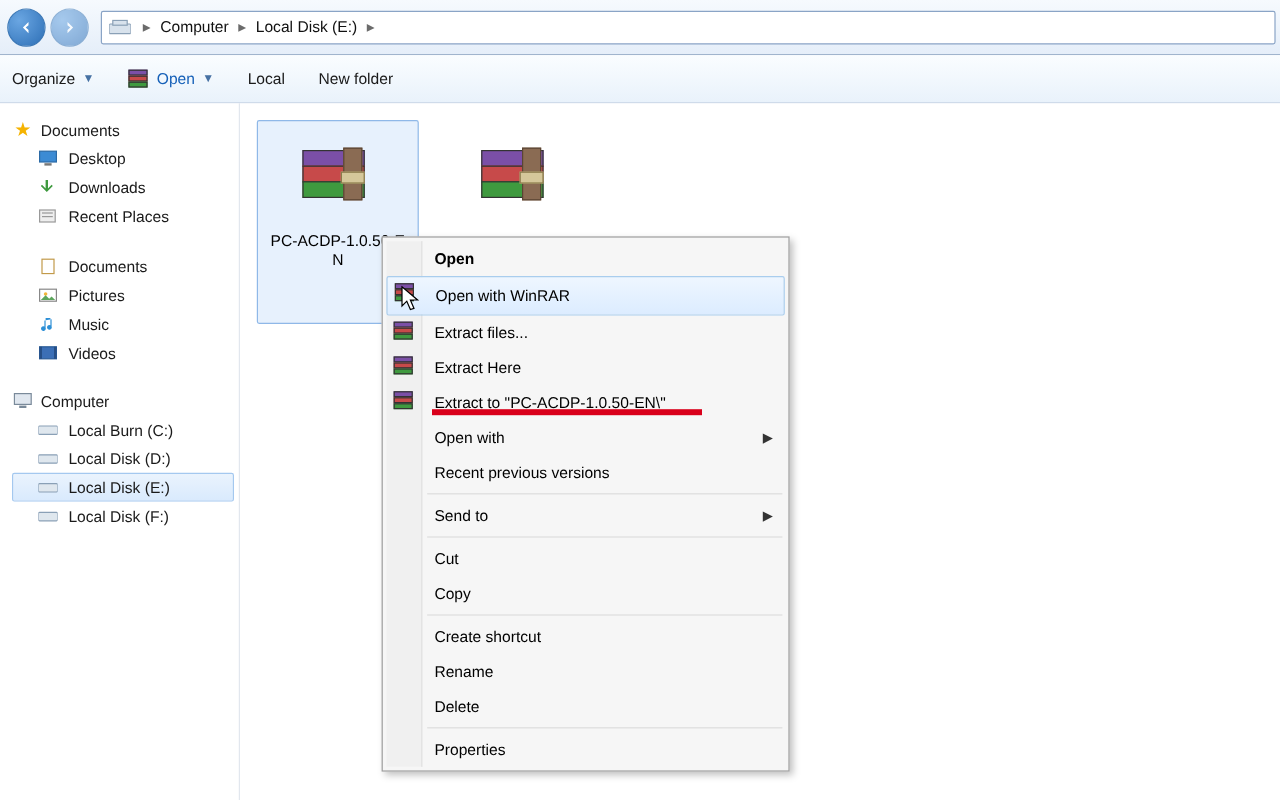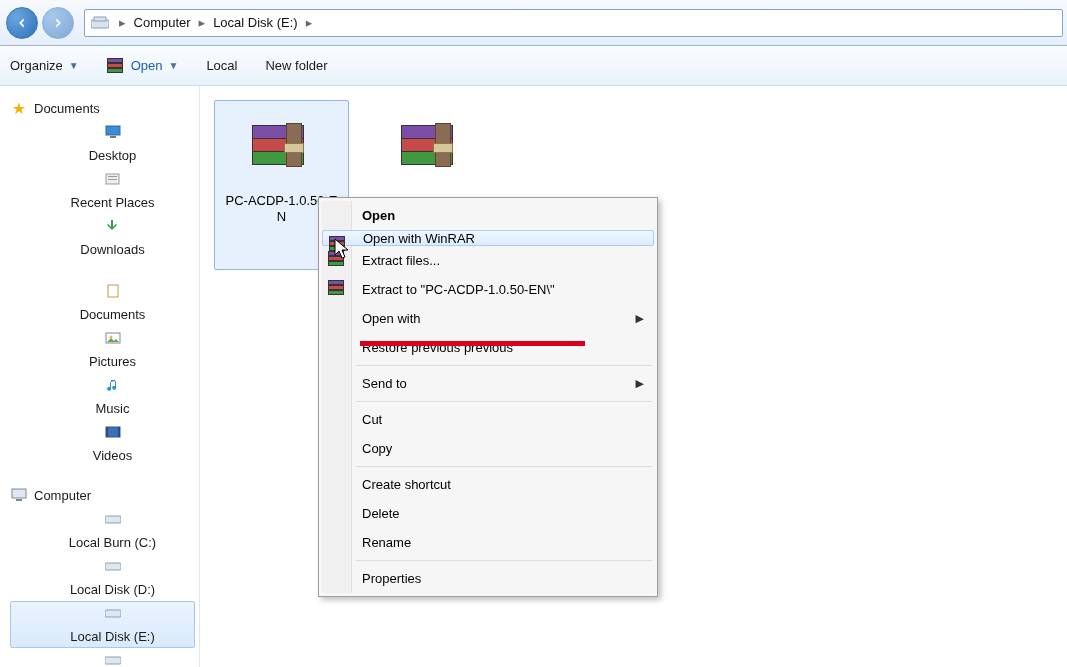--- a/index.html
+++ b/index.html
@@ -22,42 +22,42 @@
   .tb-item .drop { color: #4671a3; font-size: 10px; }
   .tb-item .accent { color: #1560b8; font-weight: 500; }
 
   
   .main { display: flex; height: calc(667px - 46px - 40px); }
 
   
   .sidebar { width: 200px; padding: 12px 4px 0 10px; border-right: 1px solid #e2e7ee; }
   .sb-group { margin-bottom: 18px; }
   .sb-head { display: flex; align-items: center; gap: 6px; padding: 2px 0 4px 0; color: #1a1a1a; }
-  .sb-item { display: flex; align-items: center; gap: 8px; padding: 3px 0 3px 20px; color: #1a1a1a; cursor: default; border: 1px solid transparent; border-radius: 2px; flex-direction: column; }
+  .sb-item { display: flex; align-items: flex-end; gap: 8px; padding: 3px 0 3px 20px; color: #1a1a1a; cursor: default; border: 1px solid transparent; border-radius: 2px; }
   .sb-item.selected { background: linear-gradient(#eaf3fd, #d9eafd); border-color: #a4c8ef; }
 
   
   .content { flex: 1; position: relative; padding: 14px 0 0 14px; display: flex; align-items: flex-start; gap: 14px; }
   .file { width: 135px; height: 170px; display: flex; flex-direction: column; align-items: center; justify-content: flex-start; text-align: center; padding-top: 24px; border: 1px solid transparent; border-radius: 2px; }
   .file.selected { background: #e7f1fd; border-color: #8fb8e8; }
   .file .label { margin-top: 14px; line-height: 1.25; max-width: 120px; word-break: break-all; }
   .rar-icon { width: 60px; height: 54px; position: relative; }
   .books { position: absolute; left: 0; width: 52px; height: 14px; border: 1px solid #333; }
   .b1 { top: 0; background: #7b4fa7; }
   .b2 { top: 13px; background: #c74a4a; }
   .b3 { top: 26px; background: #3f9a3f; }
   .belt { position: absolute; top: -2px; left: 34px; width: 16px; height: 44px; background: #8a6b53; border: 1px solid #5a4534; }
   .buckle { position: absolute; top: 18px; left: 32px; width: 20px; height: 10px; background: #d5c79a; border: 1px solid #8a7a4a; }
 
   
   .ctx { position: absolute; left: 318px; top: 197px; width: 340px; background: #f6f6f6; border: 1px solid #9e9e9e; box-shadow: 3px 3px 6px rgba(0,0,0,.25); padding: 3px; }
   .ctx .gutter { position: absolute; top: 3px; bottom: 3px; left: 3px; width: 30px; background: #f0f0f0; border-right: 1px solid #e0e0e0; }
   .ctx-row { position: relative; display: flex; align-items: center; height: 29px; padding-left: 40px; cursor: default; }
   .ctx-row.bold { font-weight: 700; }
-  .ctx-row.hover { background: linear-gradient(#eef6ff, #dcecff); border: 1px solid #a9cdee; border-radius: 2px; margin: 0; height: 16px; }
+  .ctx-row.hover { background: linear-gradient(#eef6ff, #dcecff); border: 1px solid #a9cdee; border-radius: 2px; margin: 0; height: 33px; }
   .ctx-row .ric { position: absolute; left: 6px; top: 5px; }
   .ctx-row .sub { position: absolute; right: 10px; color: #333; font-size: 11px; }
   .ctx-sep { height: 1px; background: #dcdcdc; margin: 3px 2px 3px 34px; }
   .rar-mini { width: 18px; height: 16px; position: relative; }
   .rar-mini span { position: absolute; left: 0; width: 16px; height: 5px; border: 1px solid #333; }
   .rm1 { top: 0; background: #7b4fa7; }
   .rm2 { top: 5px; background: #c74a4a; }
   .rm3 { top: 10px; background: #3f9a3f; }
 
   .underline-annot { position: absolute; left: 360px; top: 341px; width: 225px; height: 5px; background: #d9001b; z-index: 50; }
@@ -139,34 +139,34 @@
             <svg width="16" height="14">
               <rect x="1" y="1" width="14" height="9" fill="#3c8bd4" stroke="#2b6aa6"></rect>
               <rect x="5" y="11" width="6" height="2" fill="#777"></rect>
             </svg>
           </span>
         <span>Desktop</span>
       </div>
       <div class="sb-item">
         <span class="ico">
             <svg width="16" height="14">
+              <path d="M8 1v7l3-3 1 1-5 5-5-5 1-1 3 3V1z" fill="#3f9a3f"></path>
+            </svg>
+          </span>
+        <span>Downloads</span>
+      </div>
+      <div class="sb-item">
+        <span class="ico">
+            <svg width="16" height="14">
               <rect x="1" y="2" width="13" height="10" fill="#eee" stroke="#999"></rect>
               <rect x="3" y="4" width="9" height="1" fill="#999"></rect>
               <rect x="3" y="7" width="9" height="1" fill="#999"></rect>
             </svg>
           </span>
         <span>Recent Places</span>
-      </div>
-      <div class="sb-item">
-        <span class="ico">
-            <svg width="16" height="14">
-              <path d="M8 1v7l3-3 1 1-5 5-5-5 1-1 3 3V1z" fill="#3f9a3f"></path>
-            </svg>
-          </span>
-        <span>Downloads</span>
       </div>
     </div>
 
     <div class="sb-group">
       <div class="sb-item">
         <span class="ico">
             <svg width="16" height="14">
               <rect x="3" y="1" width="10" height="12" fill="#fff" stroke="#c29a4a"></rect>
             </svg>
           </span>
@@ -282,50 +282,54 @@
       <div class="ctx-row hover">
         <span class="ric"><span class="rar-mini"><span class="rm1"></span><span class="rm2"></span><span class="rm3"></span></span></span>
         <span>Open with WinRAR</span>
       </div>
       <div class="ctx-row">
         <span class="ric"><span class="rar-mini"><span class="rm1"></span><span class="rm2"></span><span class="rm3"></span></span></span>
         <span>Extract files...</span>
       </div>
       <div class="ctx-row">
         <span class="ric"><span class="rar-mini"><span class="rm1"></span><span class="rm2"></span><span class="rm3"></span></span></span>
+        <span>Extract Here</span>
+      </div>
+      <div class="ctx-row">
+        <span class="ric"><span class="rar-mini"><span class="rm1"></span><span class="rm2"></span><span class="rm3"></span></span></span>
         <span>Extract to "PC-ACDP-1.0.50-EN\"</span>
       </div>
       <div class="ctx-row">
         <span>Open with</span>
         <span class="sub">▶</span>
       </div>
       <div class="ctx-row">
-        <span>Restore previous previous</span>
+        <span>Recent previous versions</span>
       </div>
       <div class="ctx-sep"></div>
       <div class="ctx-row">
         <span>Send to</span>
         <span class="sub">▶</span>
       </div>
       <div class="ctx-sep"></div>
       <div class="ctx-row">
         <span>Cut</span>
       </div>
       <div class="ctx-row">
         <span>Copy</span>
       </div>
       <div class="ctx-sep"></div>
       <div class="ctx-row">
         <span>Create shortcut</span>
       </div>
       <div class="ctx-row">
+        <span>Rename</span>
+      </div>
+      <div class="ctx-row">
         <span>Delete</span>
-      </div>
-      <div class="ctx-row">
-        <span>Rename</span>
       </div>
       <div class="ctx-sep"></div>
       <div class="ctx-row">
         <span>Properties</span>
       </div>
     </div>
 </div>
 
 <div class="underline-annot"></div>
 

